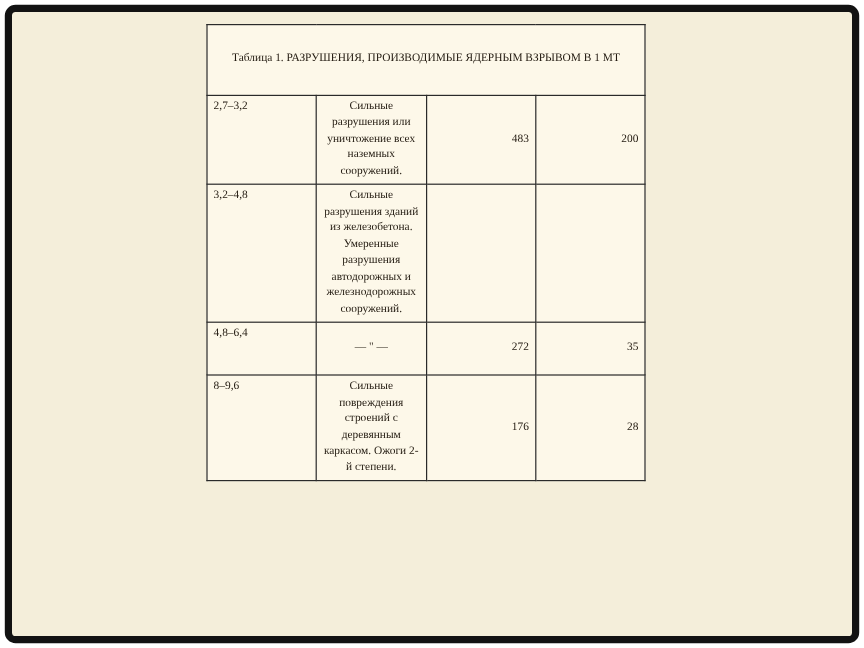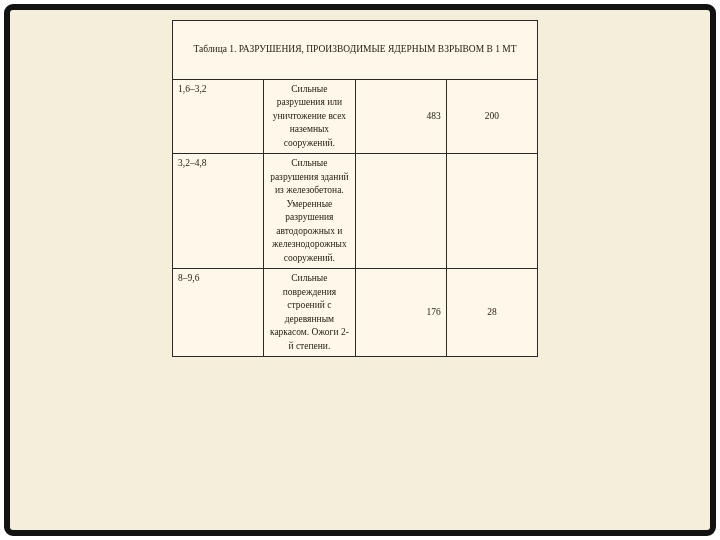--- a/index.html
+++ b/index.html
@@ -50,21 +50,21 @@
     vertical-align: middle;
     font-weight: bold;
     font-size: 10.5px;
     line-height: 1.5;
     padding: 4px 26px;
   }
   tr.hdr { height: 68px; }
   .c1 { width: 62px;  text-align: left;   vertical-align: top; }
   .c2 { width: 170px; text-align: center;   vertical-align: top; }
   .c3 { width: 56px;  text-align: right; vertical-align: middle; }
-  .c4 { width: 70px;  text-align: center; vertical-align: middle; }
+  .c4 { width: 70px;  text-align: right; vertical-align: middle; }
   tr.hdr th.c1 { vertical-align: top; }
   tr.hdr th.c2, tr.hdr th.c3, tr.hdr th.c4 { vertical-align: middle; text-align: center; }
   td.ditto { text-align: center; vertical-align: middle; color: #3a3228; }
   tbody tr:nth-child(1) { height: 50px; }
   tbody tr:nth-child(2) { height: 60px; }
   tbody tr:nth-child(3) { height: 44px; }
   tbody tr:nth-child(4) { height: 46px; }
   tbody tr:nth-child(5) { height: 50px; }
   tbody tr:nth-child(6) { height: 44px; }
   tbody tr:nth-child(7) { height: 44px; }
@@ -76,30 +76,36 @@
 <div class="slide">
   <div class="panel">
     <table class="main">
       <thead>
         <tr>
           <td colspan="4" class="title">Таблица 1. РАЗРУШЕНИЯ, ПРОИЗВОДИМЫЕ ЯДЕРНЫМ ВЗРЫВОМ В 1 МТ</td>
         </tr>
       </thead>
       <tbody id="rows">
           <tr>
-            <td class="c1">1,6–3,2</td>
+            <td class="c1">2,7–3,2</td>
             <td class="c2">Сильные разрушения или уничтожение всех наземных сооружений.</td>
             <td class="c3">483</td>
             <td class="c4">200</td>
           </tr>
           <tr>
             <td class="c1">3,2–4,8</td>
             <td class="c2">Сильные разрушения зданий из железобетона. Умеренные разрушения автодорожных и железнодорожных сооружений.</td>
             <td class="c3"></td>
             <td class="c4"></td>
+          </tr>
+          <tr>
+            <td class="c1">4,8–6,4</td>
+            <td class="c2 ditto">— " —</td>
+            <td class="c3">272</td>
+            <td class="c4">35</td>
           </tr>
           <tr>
             <td class="c1">8–9,6</td>
             <td class="c2">Сильные повреждения строений с деревянным каркасом. Ожоги 2-й степени.</td>
             <td class="c3">176</td>
             <td class="c4">28</td>
           </tr>
         </tbody>
     </table>
   </div>

